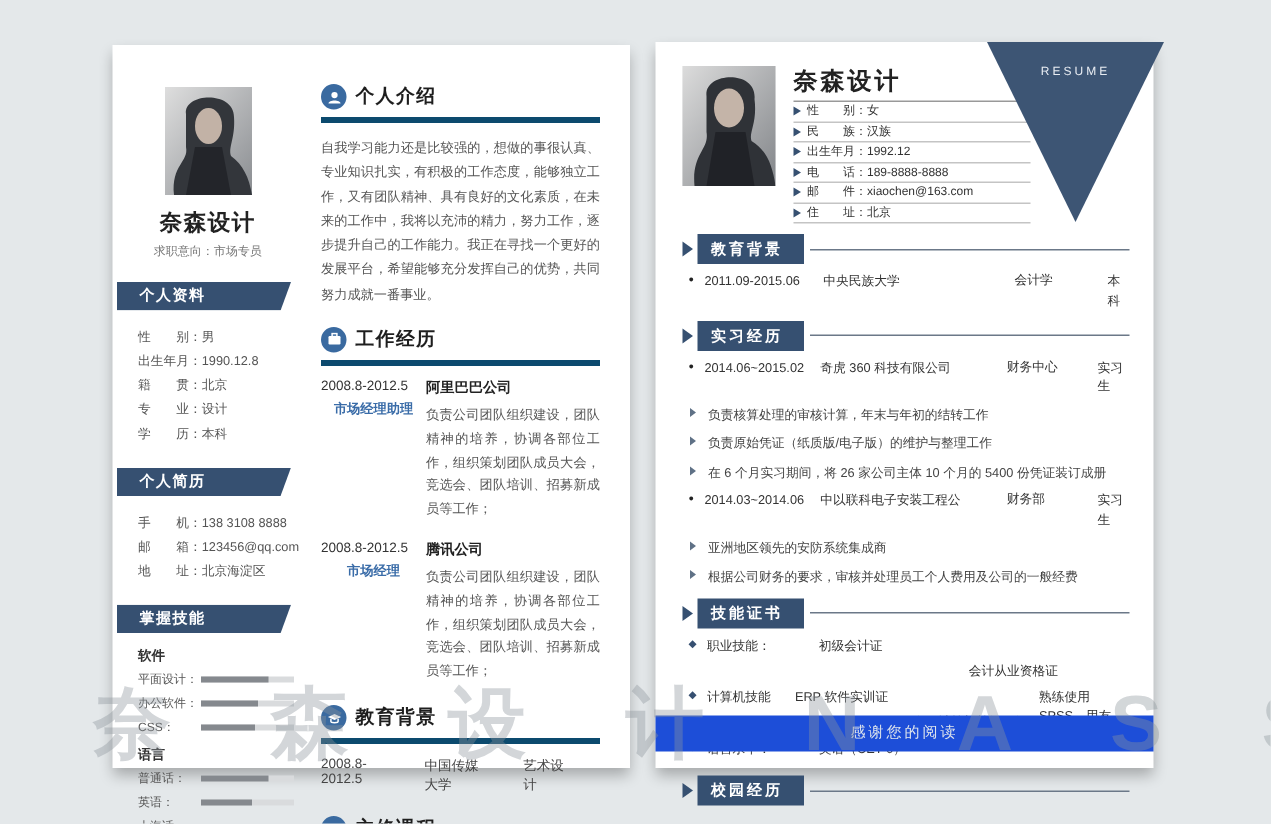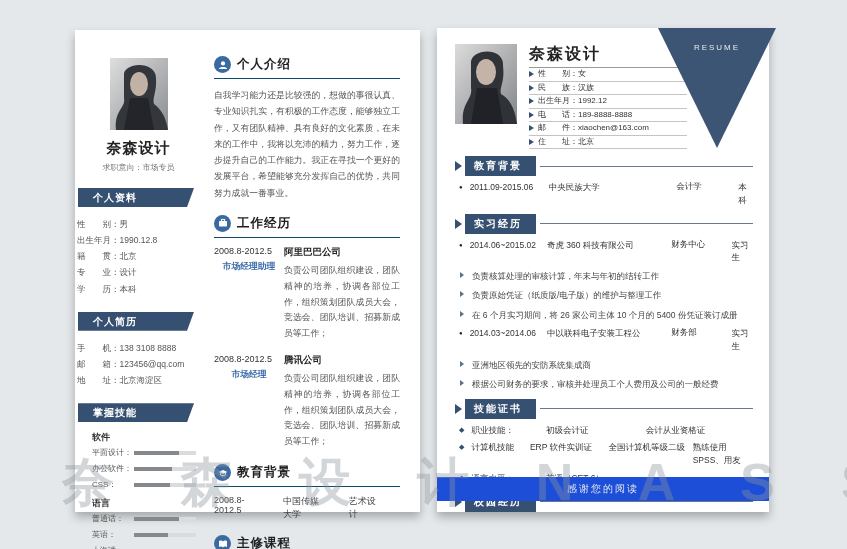--- a/index.html
+++ b/index.html
@@ -18,29 +18,29 @@
   .lp-main { flex:1; padding:26px 20px 0 12px; }
 
   .photo { width:58px; height:72px; margin:0 auto; overflow:hidden; background:linear-gradient(135deg,#d9d9d9,#8f9296); }
   .photo svg { display:block; width:100%; height:100%; }
   .lp-name { text-align:center; font-size:15px; font-weight:bold; color:#222; margin-top:9px; letter-spacing:1px; }
   .lp-intent { text-align:center; font-size:8px; color:#777; margin-top:4px; }
 
   .side-banner { height:19px; line-height:19px; background:#365071; color:#fff;
     font-size:10px; font-weight:bold; padding-left:15px; margin:15px 8px 9px 3px;
     clip-path:polygon(0 0,100% 0,94% 100%,0 100%); letter-spacing:1px; }
-  .side-list { padding-left:2px; font-size:8.5px; color:#555; line-height:1.9; }
+  .side-list { padding-left:17px; font-size:8.5px; color:#555; line-height:1.9; }
 
   .skill-group-label { font-size:9px; font-weight:bold; color:#333; padding-left:17px; margin:7px 0 3px; }
   .skill-row { display:flex; align-items:center; padding-left:17px; margin-bottom:5px; }
   .skill-row .sk-label { width:42px; font-size:8px; color:#555; }
   .sk-track { width:62px; height:4px; background:#d9dbdd; }
   .sk-fill { height:4px; background:#85898e; }
 
-  .sec-head { display:flex; align-items:center; border-bottom:1px solid #0c4a6e; padding-bottom:5px; margin-bottom:8px; }
+  .sec-head { display:flex; align-items:center; border-bottom:4px solid #0c4a6e; padding-bottom:5px; margin-bottom:8px; }
   .sec-icon { width:17px; height:17px; border-radius:50%; background:#3a6aa0; margin-right:6px; flex-shrink:0;
     display:flex; align-items:center; justify-content:center; }
   .sec-icon svg { width:10px; height:10px; }
   .sec-title { font-size:12.5px; font-weight:bold; color:#1e1e1e; letter-spacing:1px; }
   .lp-section { margin-bottom:14px; }
   .lp-par { font-size:8.8px; color:#555; line-height:1.85; text-align:justify; }
 
   .work-entry { display:flex; margin-bottom:12px; }
   .work-left { width:70px; flex-shrink:0; }
   .work-date { font-size:9px; color:#333; }
@@ -73,21 +73,21 @@
   .rp-sec-head .tri { border-left-width:7px; border-top-width:5px; border-bottom-width:5px; margin-right:3px; }
   .rp-chip { background:#365071; color:#fff; font-size:10px; font-weight:bold; letter-spacing:2px; padding:3px 14px 3px 9px; }
   .rp-line { flex:1; border-top:1px solid #6b7888; margin-left:4px; }
 
   .b-row { display:flex; align-items:flex-start; font-size:8.5px; color:#333; margin-top:5px; line-height:1.5; }
   .b-dot { font-size:6px; color:#222; margin:2px 7px 0 4px; flex-shrink:0; }
   .b-arr { width:0; height:0; border-left:4.5px solid #5f7186; border-top:3px solid transparent; border-bottom:3px solid transparent; margin:3px 8px 0 5px; flex-shrink:0; }
   .b-dia { font-size:7px; color:#365071; margin:1px 7px 0 4px; flex-shrink:0; }
   .cols span { display:inline-block; }
   .c-date { width:92px; } .c-wide { width:148px; } .c-mid { width:72px;font-family:Liberation Mono, monospace; }
-  .cert-label { width:82px; } .cert-i0 { width:110px; } .cert-i1 { width:118px; }
+  .cert-label { width:82px; } .cert-i0 { width:110px; } .cert-i1 { width:118px;margin-top:17px; }
   .wrap-text { flex:1; text-align:justify; line-height:1.7; color:#444; }
 
   .rp-footer { position:absolute; left:0; bottom:11px; width:100%; height:24px; line-height:24px;
     background:#1d4ed8; color:#dfe5ec; text-align:center; font-size:10px; letter-spacing:2px; }
 
   
   #watermark { position:absolute; left:62px; top:448px; font-size:52px; color:#8d959c; opacity:.38;
     letter-spacing:26px; white-space:nowrap; z-index:10; pointer-events:none; font-weight:bold; }
 </style>
 </head>

